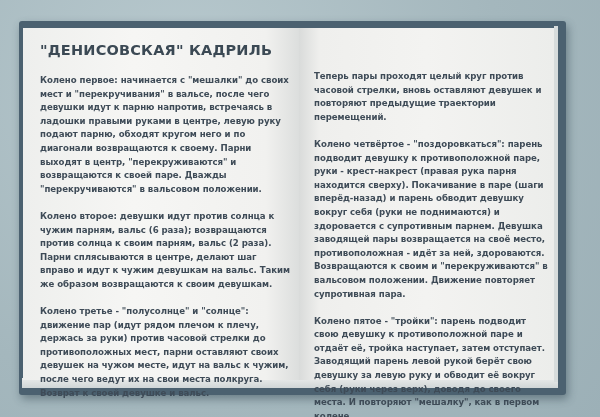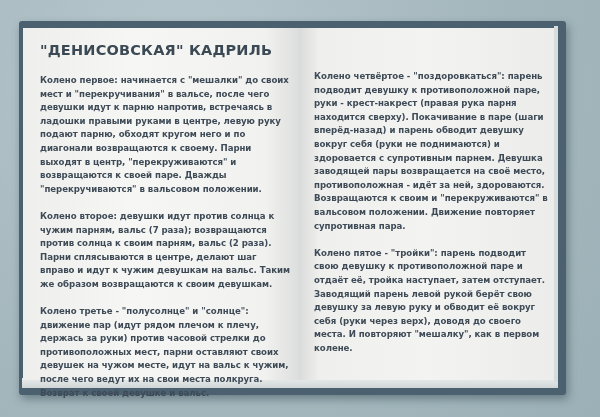--- a/index.html
+++ b/index.html
@@ -56,20 +56,21 @@
 <div class="book-cover"></div>
 <div class="page-stack-bottom"></div>
 <div class="right-edge"></div>
 
 <div class="page page-left"></div>
 <div class="page page-right"></div>
 
 <div class="content content-left">
   <h1 class="title">"ДЕНИСОВСКАЯ" КАДРИЛЬ</h1>
   <p class="para">Колено первое: начинается с "мешалки" до своих мест и "перекручивания" в вальсе, после чего девушки идут к парню напротив, встречаясь в ладошки правыми руками в центре, левую руку подают парню, обходят кругом него и по диагонали возвращаются к своему. Парни выходят в центр, "перекруживаются" и возвращаются к своей паре. Дважды "перекручиваются" в вальсовом положении.</p>
-  <p class="para">Колено второе: девушки идут против солнца к чужим парням, вальс (7 раза); возвращаются против солнца к своим парням, вальс (2 раза). Парни сплясываются в центре, делают шаг вправо и идут к чужим девушкам на вальс. Таким же образом возвращаются к своим девушкам.</p>
+  <p class="para">Колено второе: девушки идут против солнца к чужим парням, вальс (6 раза); возвращаются против солнца к своим парням, вальс (2 раза). Парни сплясываются в центре, делают шаг вправо и идут к чужим девушкам на вальс. Таким же образом возвращаются к своим девушкам.</p>
   <p class="para">Колено третье - "полусолнце" и "солнце": движение пар (идут рядом плечом к плечу, держась за руки) против часовой стрелки до противоположных мест, парни оставляют своих девушек на чужом месте, идут на вальс к чужим, после чего ведут их на свои места полкруга. Возврат к своей девушке и вальс.</p>
 </div>
 
 <div class="content content-right">
+  <p class="para">Теперь пары проходят целый круг против часовой стрелки, вновь оставляют девушек и повторяют предыдущие траектории перемещений.</p>
   <p class="para">Колено четвёртое - "поздоровкаться": парень подводит девушку к противоположной паре, руки - крест-накрест (правая рука парня находится сверху). Покачивание в паре (шаги вперёд-назад) и парень обводит девушку вокруг себя (руки не поднимаются) и здоровается с супротивным парнем. Девушка заводящей пары возвращается на своё место, противоположная - идёт за ней, здороваются. Возвращаются к своим и "перекруживаются" в вальсовом положении. Движение повторяет супротивная пара.</p>
   <p class="para">Колено пятое - "тройки": парень подводит свою девушку к противоположной паре и отдаёт её, тройка наступает, затем отступает. Заводящий парень левой рукой берёт свою девушку за левую руку и обводит её вокруг себя (руки через верх), доводя до своего места. И повторяют "мешалку", как в первом колене.</p>
 </div>
 
 </body></html>

